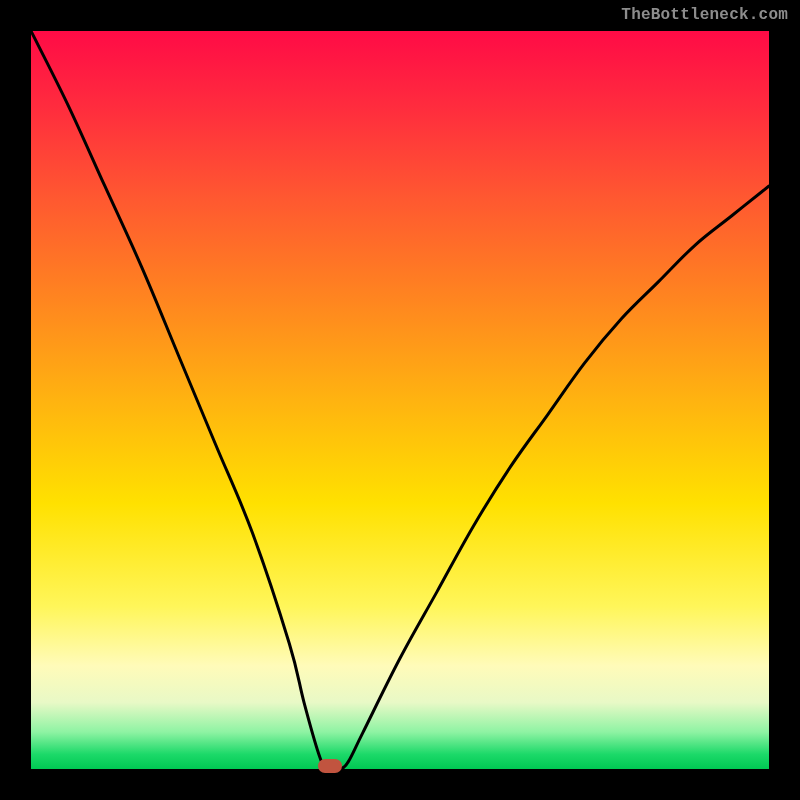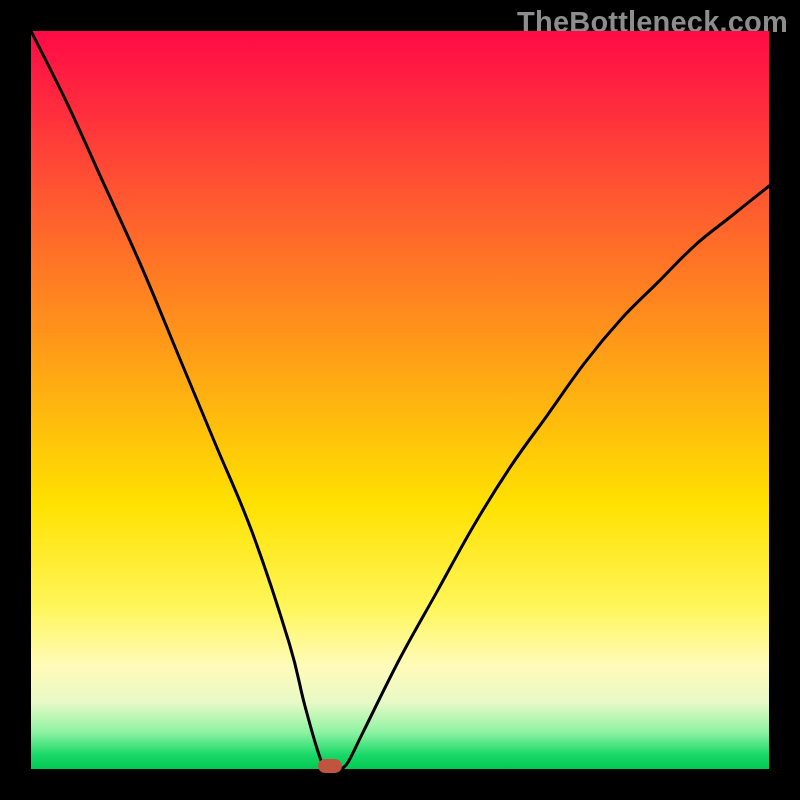--- a/index.html
+++ b/index.html
@@ -42,22 +42,22 @@
     width: 24px;
     height: 14px;
     border-radius: 7px;
     background: #c1543f;
     transform: translate(-50%, -50%);
   }
   .watermark {
     position: absolute;
     top: 6px;
     right: 12px;
-    font-family: Liberation Sans, sans-serif;
-    font-size: 29px;
+    font-family: Liberation Mono, monospace;
+    font-size: 16px;
     font-weight: 600;
     color: #8d8d8d;
     letter-spacing: 0.2px;
   }
 </style>
 </head>
 <body>
 <div class="frame">
 
   <div class="watermark">TheBottleneck.com</div>

